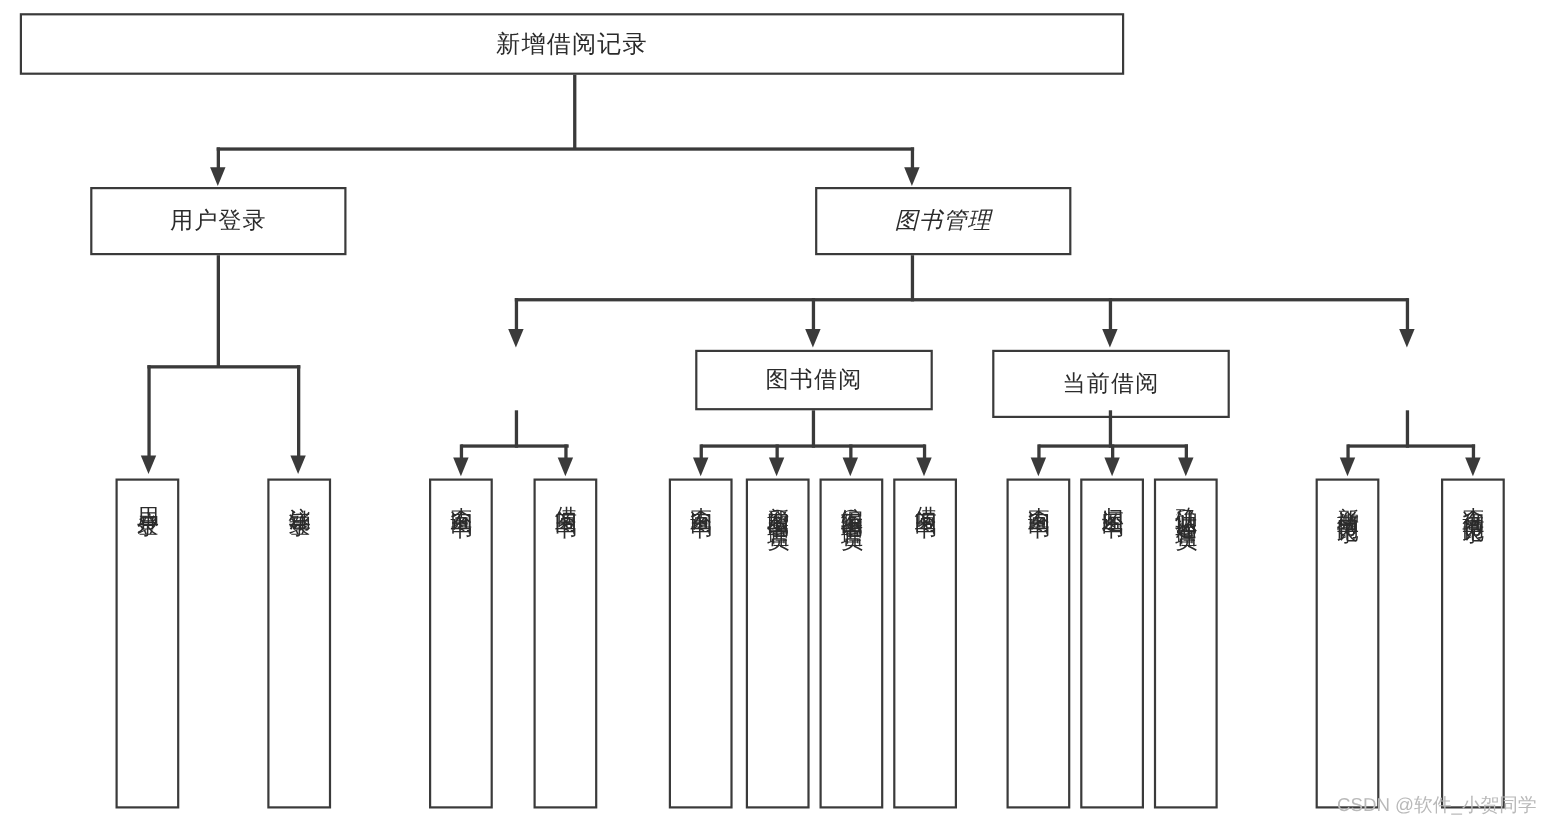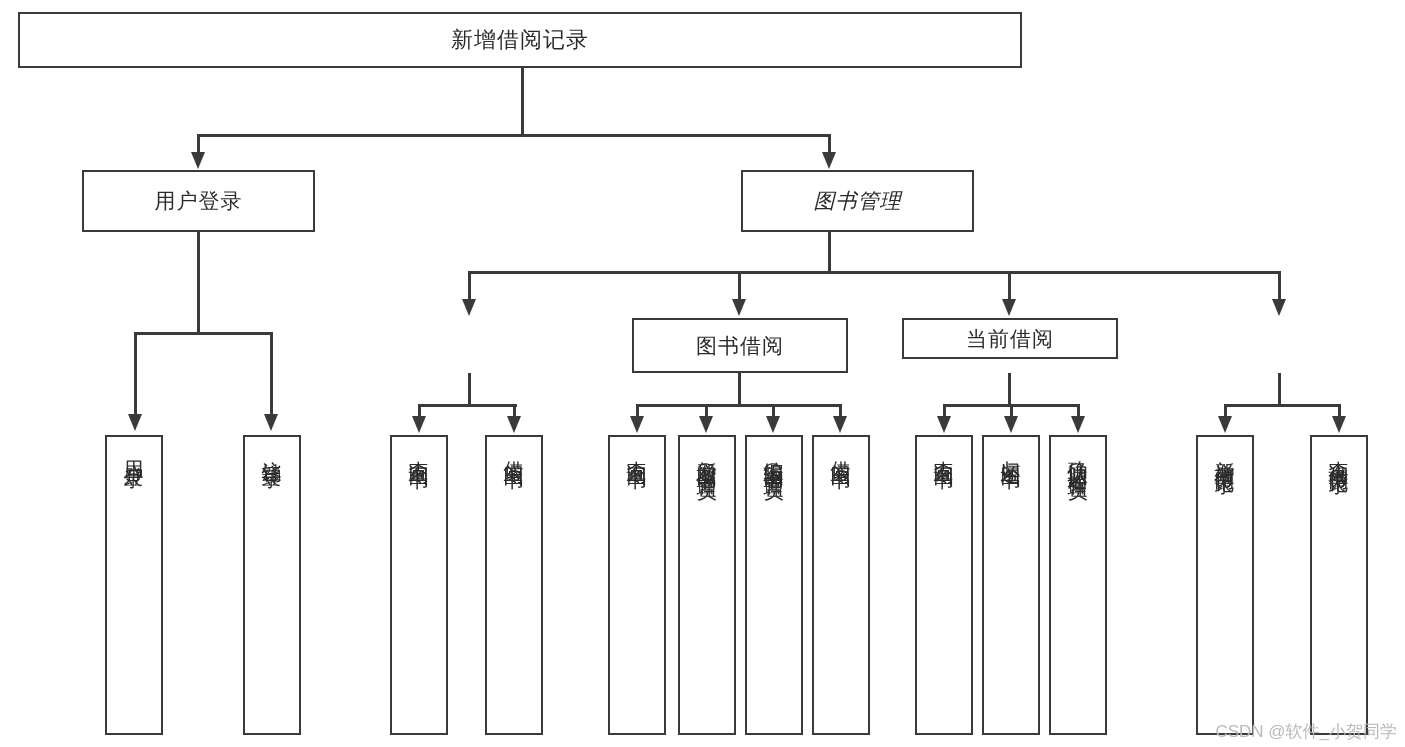--- a/index.html
+++ b/index.html
@@ -121,21 +121,21 @@
   <div class="vline" style="left:738px; top:271px; height:30px;"></div>
   <div class="arrow" style="left:732px; top:299px;"></div>
   <div class="vline" style="left:1008px; top:271px; height:30px;"></div>
   <div class="arrow" style="left:1002px; top:299px;"></div>
   <div class="vline" style="left:1278px; top:271px; height:30px;"></div>
   <div class="arrow" style="left:1272px; top:299px;"></div>
 
   <div class="node horiz" style="left:632px; top:318px; width:216px; height:55px;">
     <span>图书借阅</span>
   </div>
-  <div class="node horiz" style="left:902px; top:318px; width:216px; height:41px;text-align:right;">
+  <div class="node horiz" style="left:902px; top:318px; width:216px; height:62px;text-align:right;">
     <span>当前借阅</span>
   </div>
 
   <div class="vline" style="left:468px; top:373px; height:34px;"></div>
   <div class="hline" style="left:419px; top:404px; width:98px;"></div>
   <div class="vline" style="left:418px; top:404px; height:14px;"></div>
   <div class="arrow" style="left:412px; top:416px;"></div>
   <div class="vline" style="left:513px; top:404px; height:14px;"></div>
   <div class="arrow" style="left:507px; top:416px;"></div>
 

